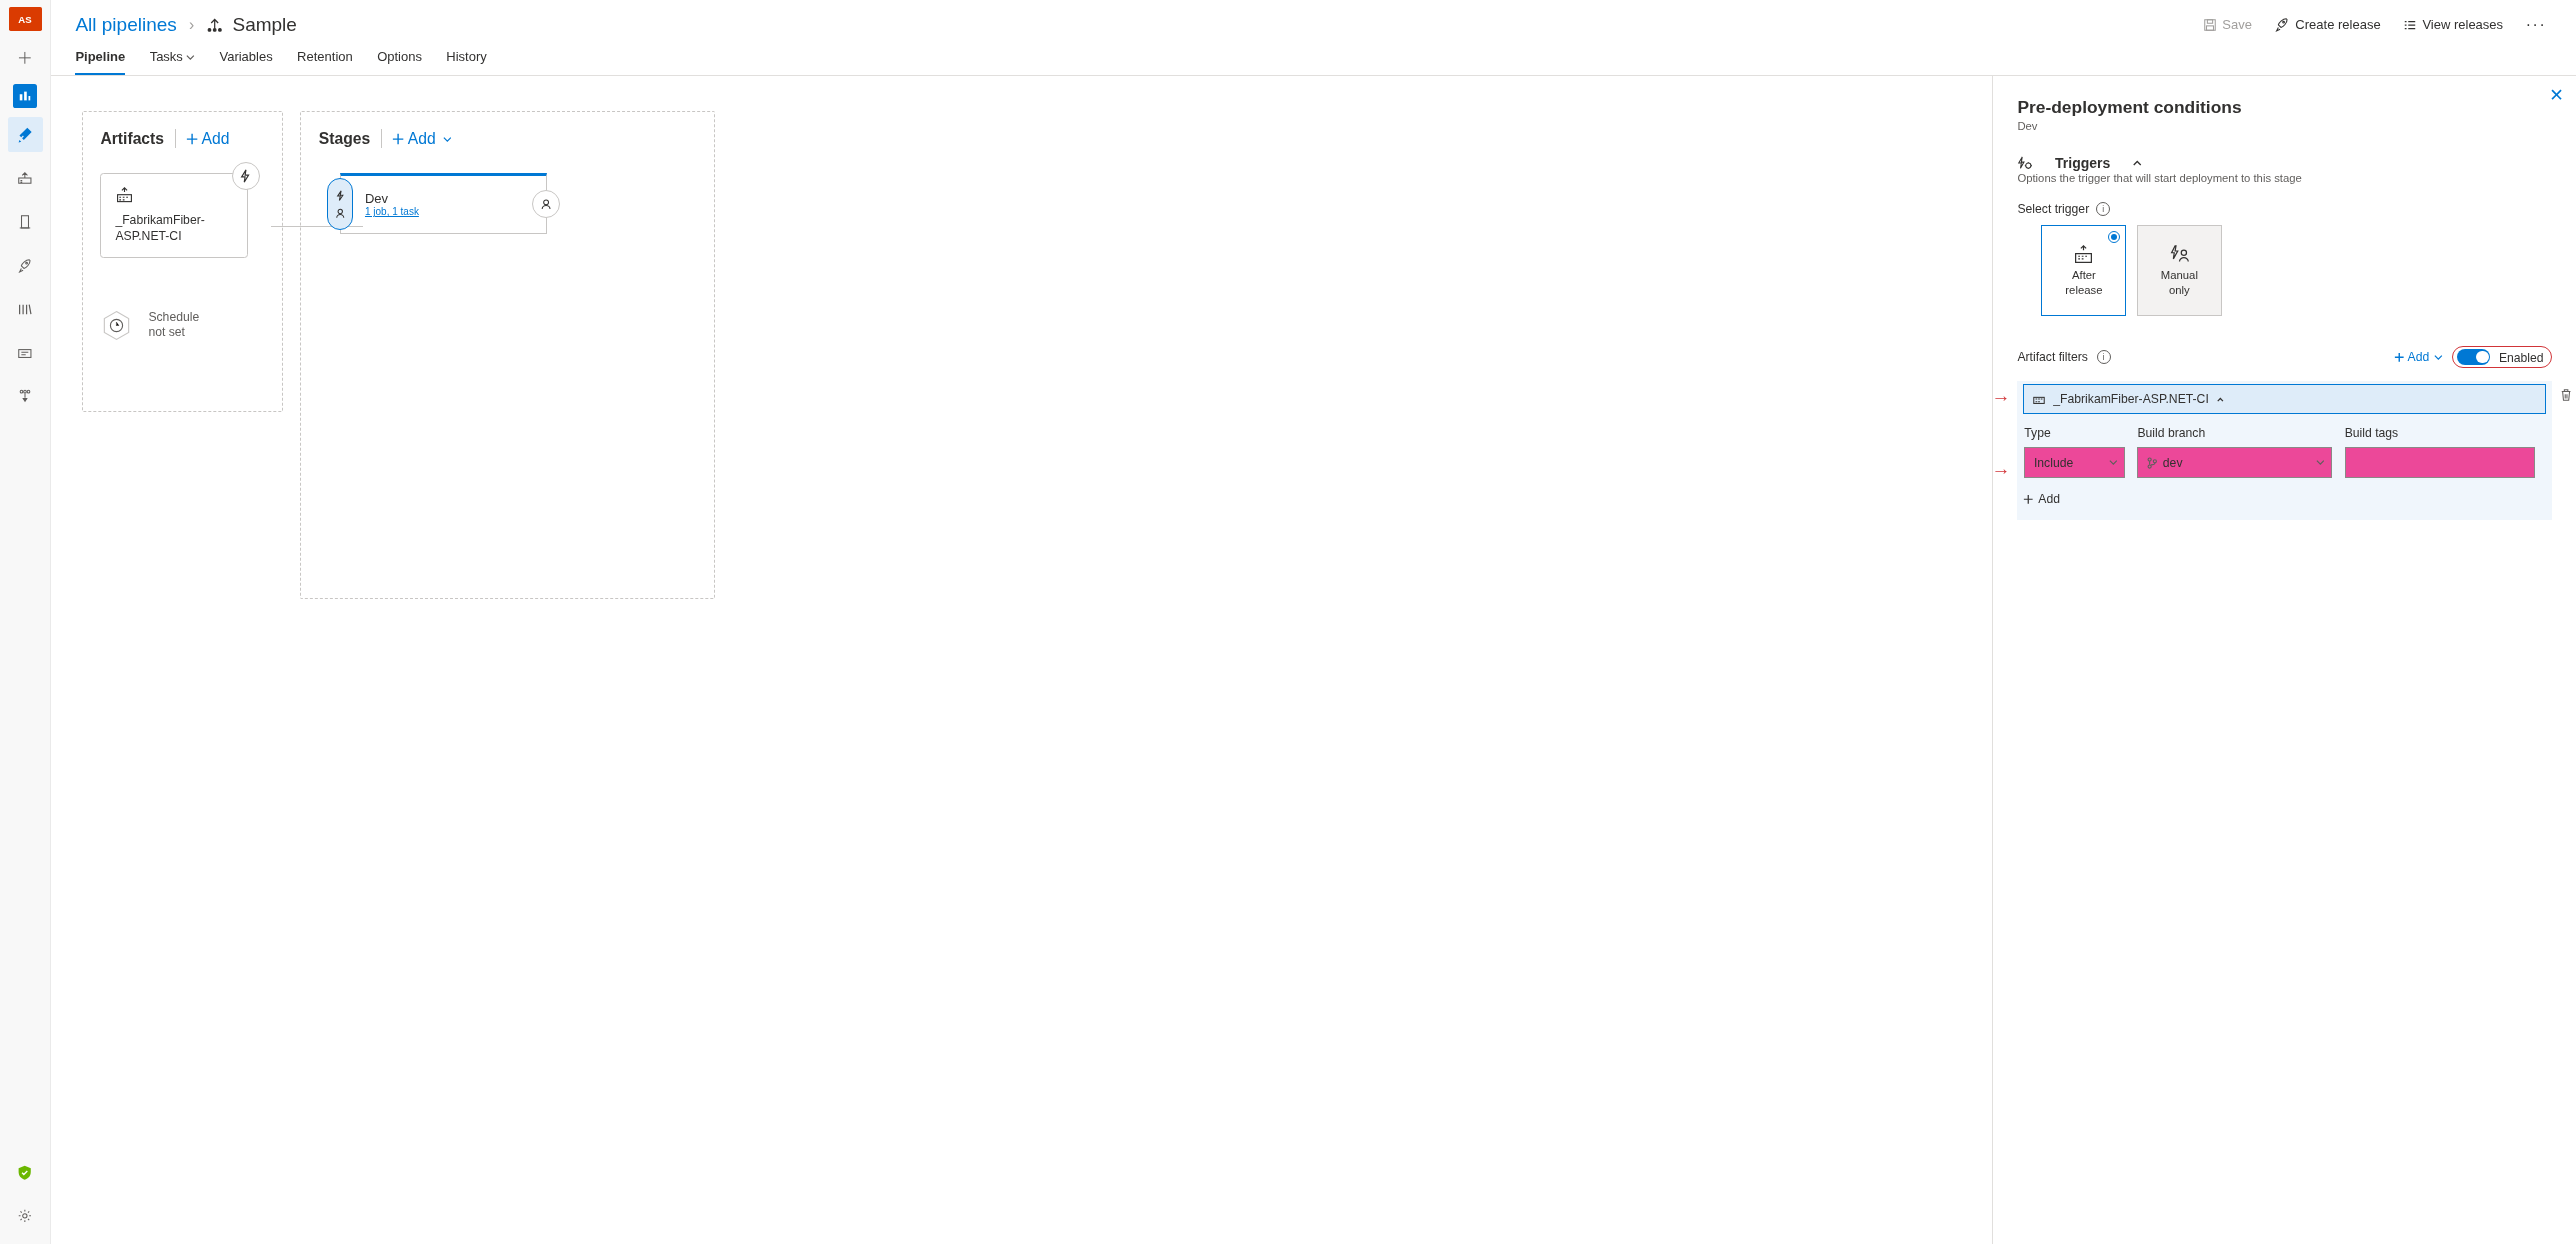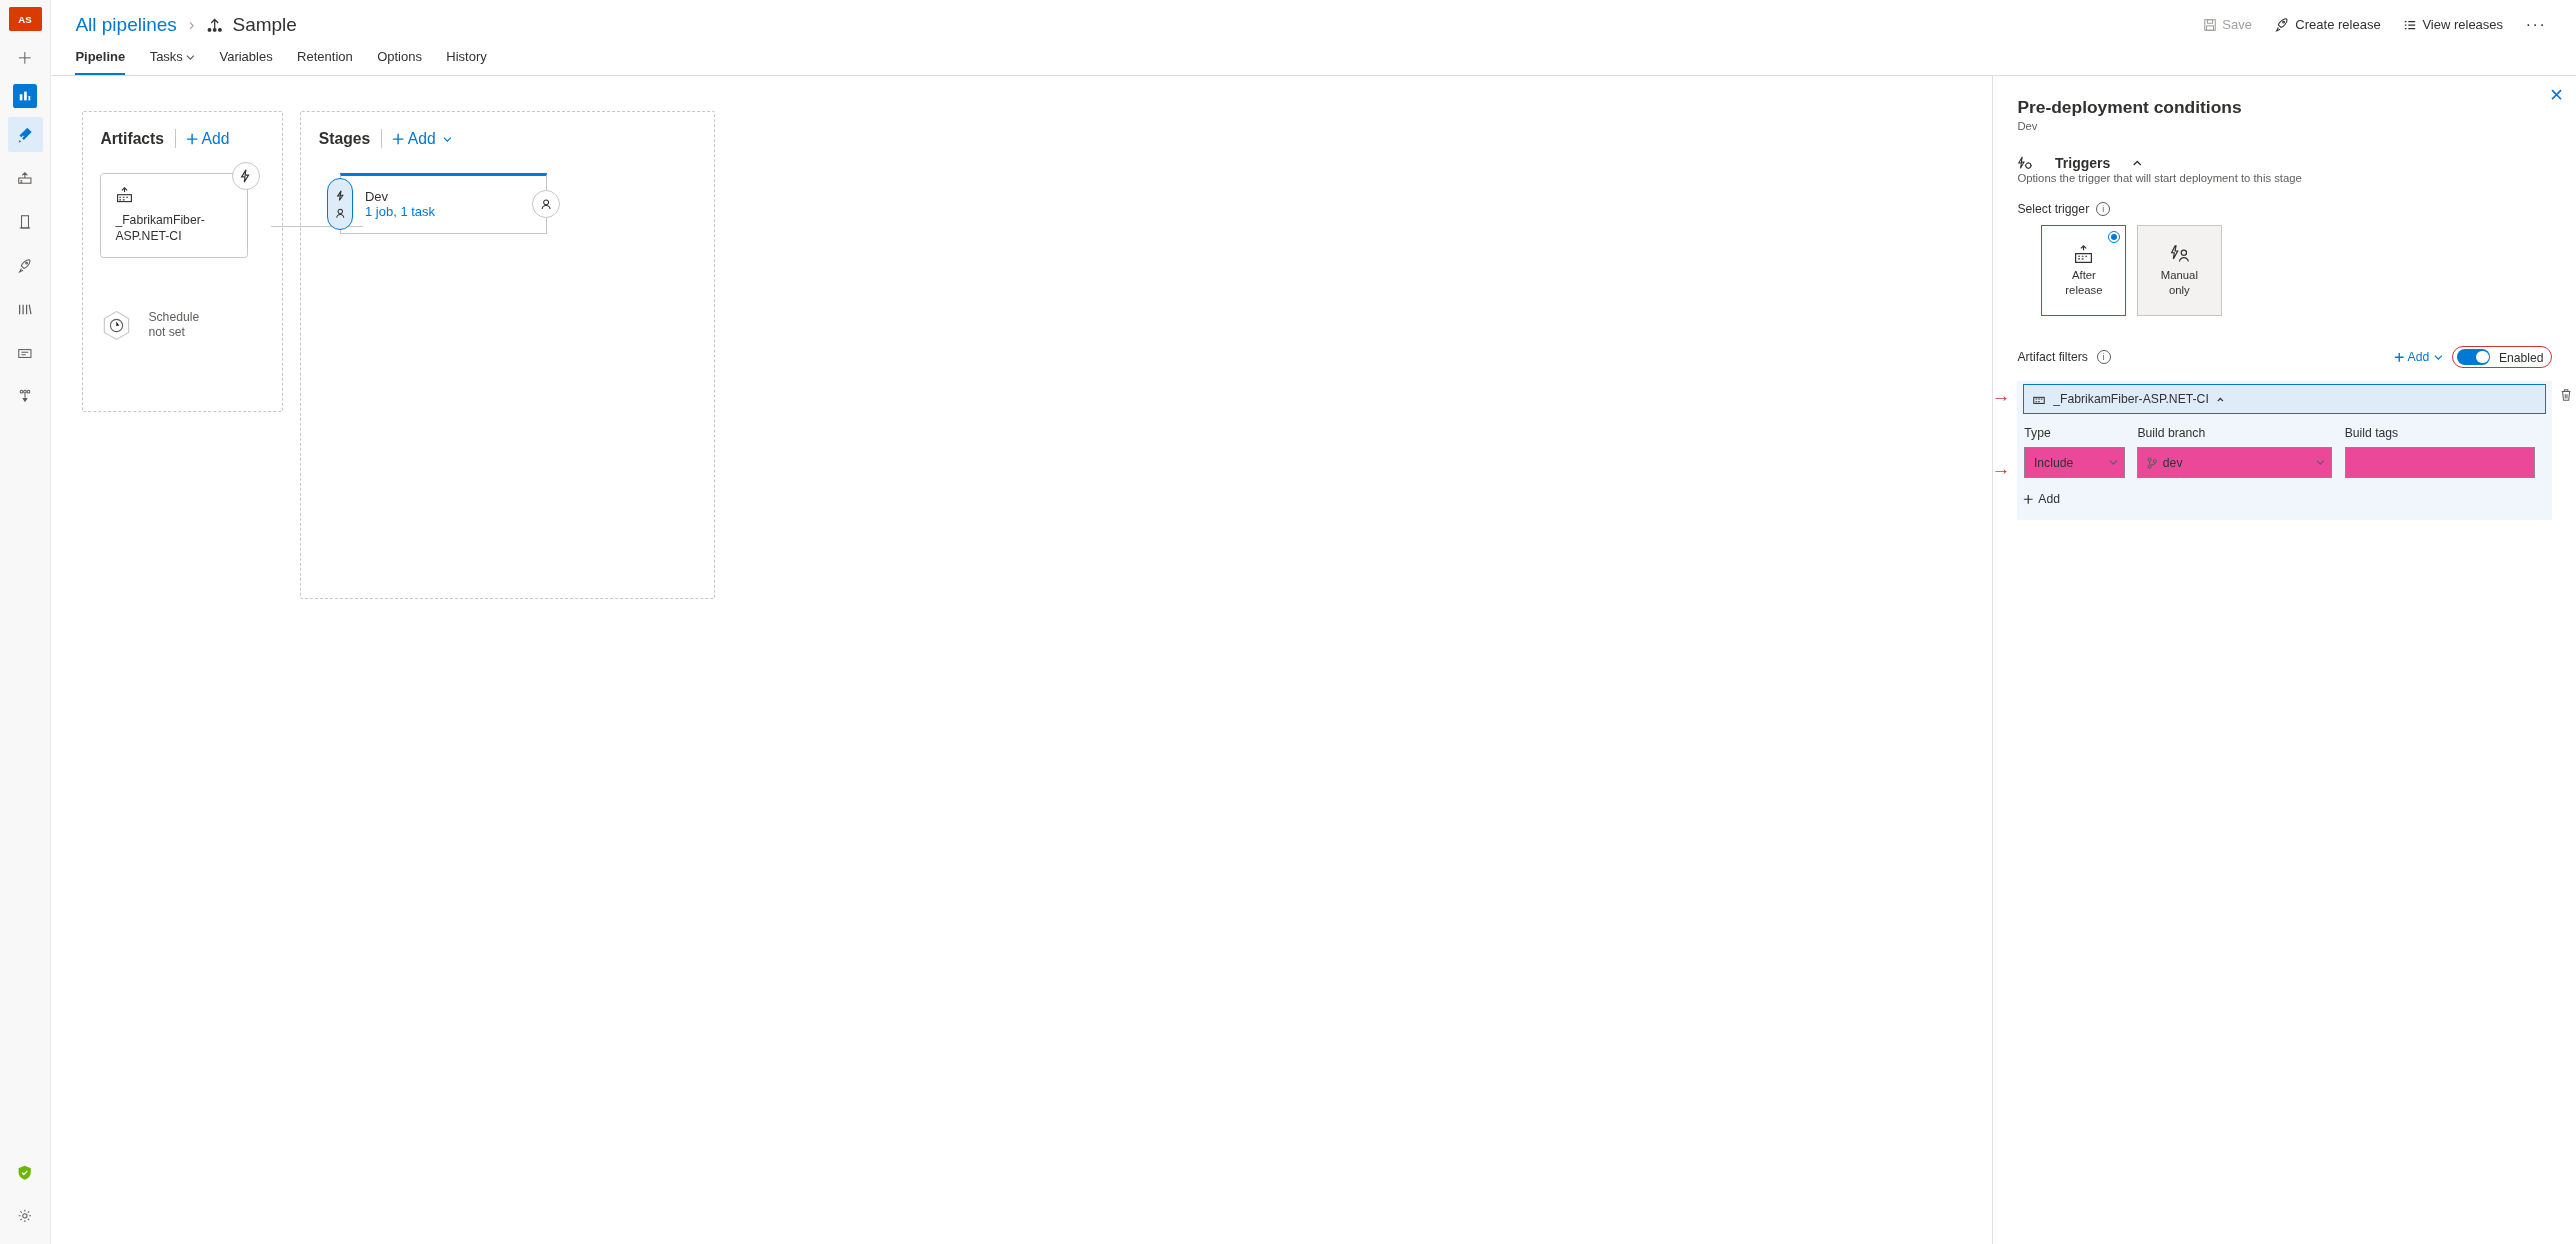--- a/index.html
+++ b/index.html
@@ -54,21 +54,21 @@
   .bolt-badge { position:absolute; top:-12.2px; right:-12.2px; width:28px;height:28px;border-radius:50%;border:0.9px solid #c8c6c4;background:#fff;display:flex;align-items:center;justify-content:center;}
 
   .schedule-row { display:flex; align-items:center; gap:15px; margin-top: 51px; color:#605e5c;}
   .schedule-row .hex { width:33px;height:33px;display:flex;align-items:center;justify-content:center;position:relative;}
   .schedule-row .sched-text { line-height:1.25;}
 
   .stage-card { border:0.9px solid #c8c6c4; border-top: 3.5px solid #0078d4; width: 207px; height: 61px; display:flex; align-items:center; padding: 0 8.7px 0 0; position:relative;}
   .stage-card .pre-cap { width: 26px; height: 52px; border:0.9px solid #0078d4; background:#deecf9; border-radius: 14px; margin-left:-14px; display:flex; flex-direction:column; align-items:center; justify-content:center; gap:5.2px; color:#323130;}
   .stage-card .stage-body { flex:1; padding-left:12.2px;}
   .stage-card .stage-name { font-size:13px; color:#323130;}
-  .stage-card .stage-sub { font-size:13px; color:#0078d4; cursor:pointer;}
+  .stage-card .stage-sub { font-size:10px; color:#0078d4; cursor:pointer;text-decoration:underline;}
   .stage-card .post-cap { width:28px;height:28px;border-radius:50%;border:0.9px solid #c8c6c4;background:#fff;display:flex;align-items:center;justify-content:center; position:absolute; right:-14px; top:50%; transform:translateY(-50%);}
   .stage-wrap { margin-top: 24.4px; margin-left: 21px; position:relative;}
   .connector { position:absolute; top: 150px; left: 220px; width: 92px; height: 0.9px; background:#c8c6c4;}
 
   
   .panel h2 { font-size:17.4px; font-weight:600; margin:0 0 1.7px 0;}
   .panel .sub { font-size:11.3px; color:#605e5c; margin-bottom: 23px;}
   .panel-close { position:absolute; top:8.7px; right:12.2px; color:#0078d4; cursor:pointer; font-size:17.4px;}
   .sect-head { display:flex; align-items:center; gap:22px; font-size:14px; font-weight:600; margin-bottom:1.7px;}
   .sect-desc { font-size:11.3px; color:#605e5c; margin-bottom: 17.4px;}

